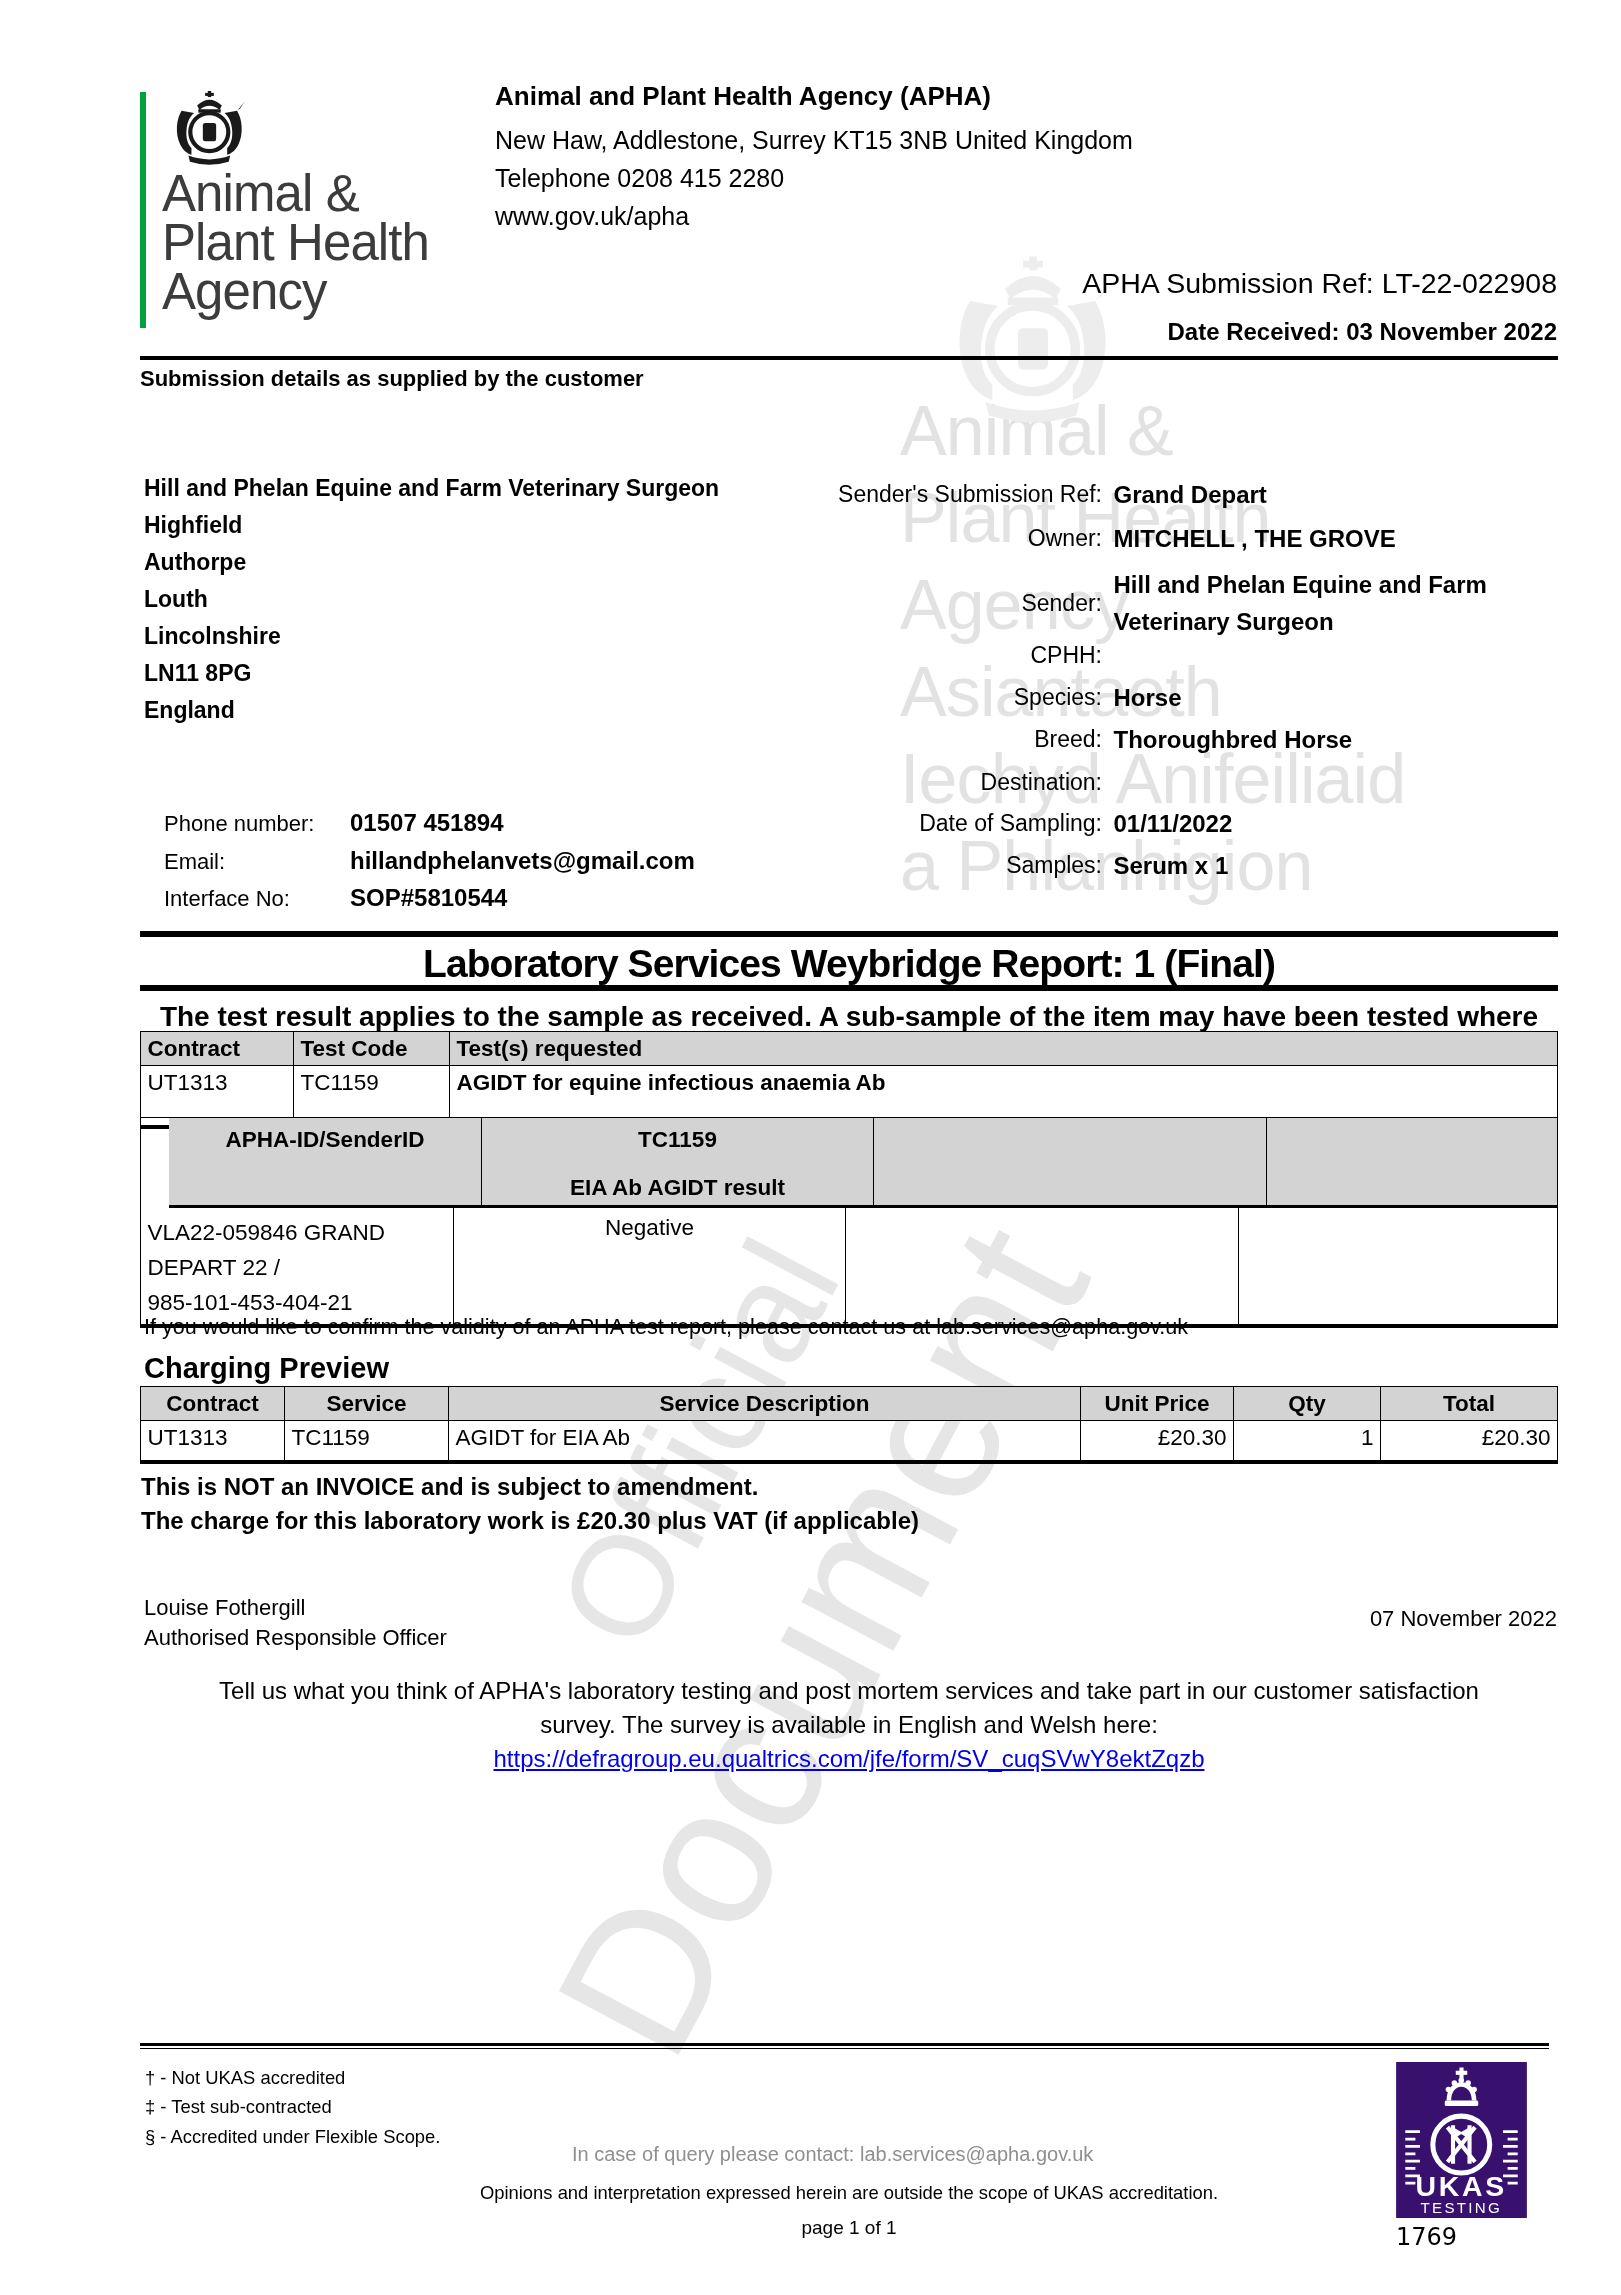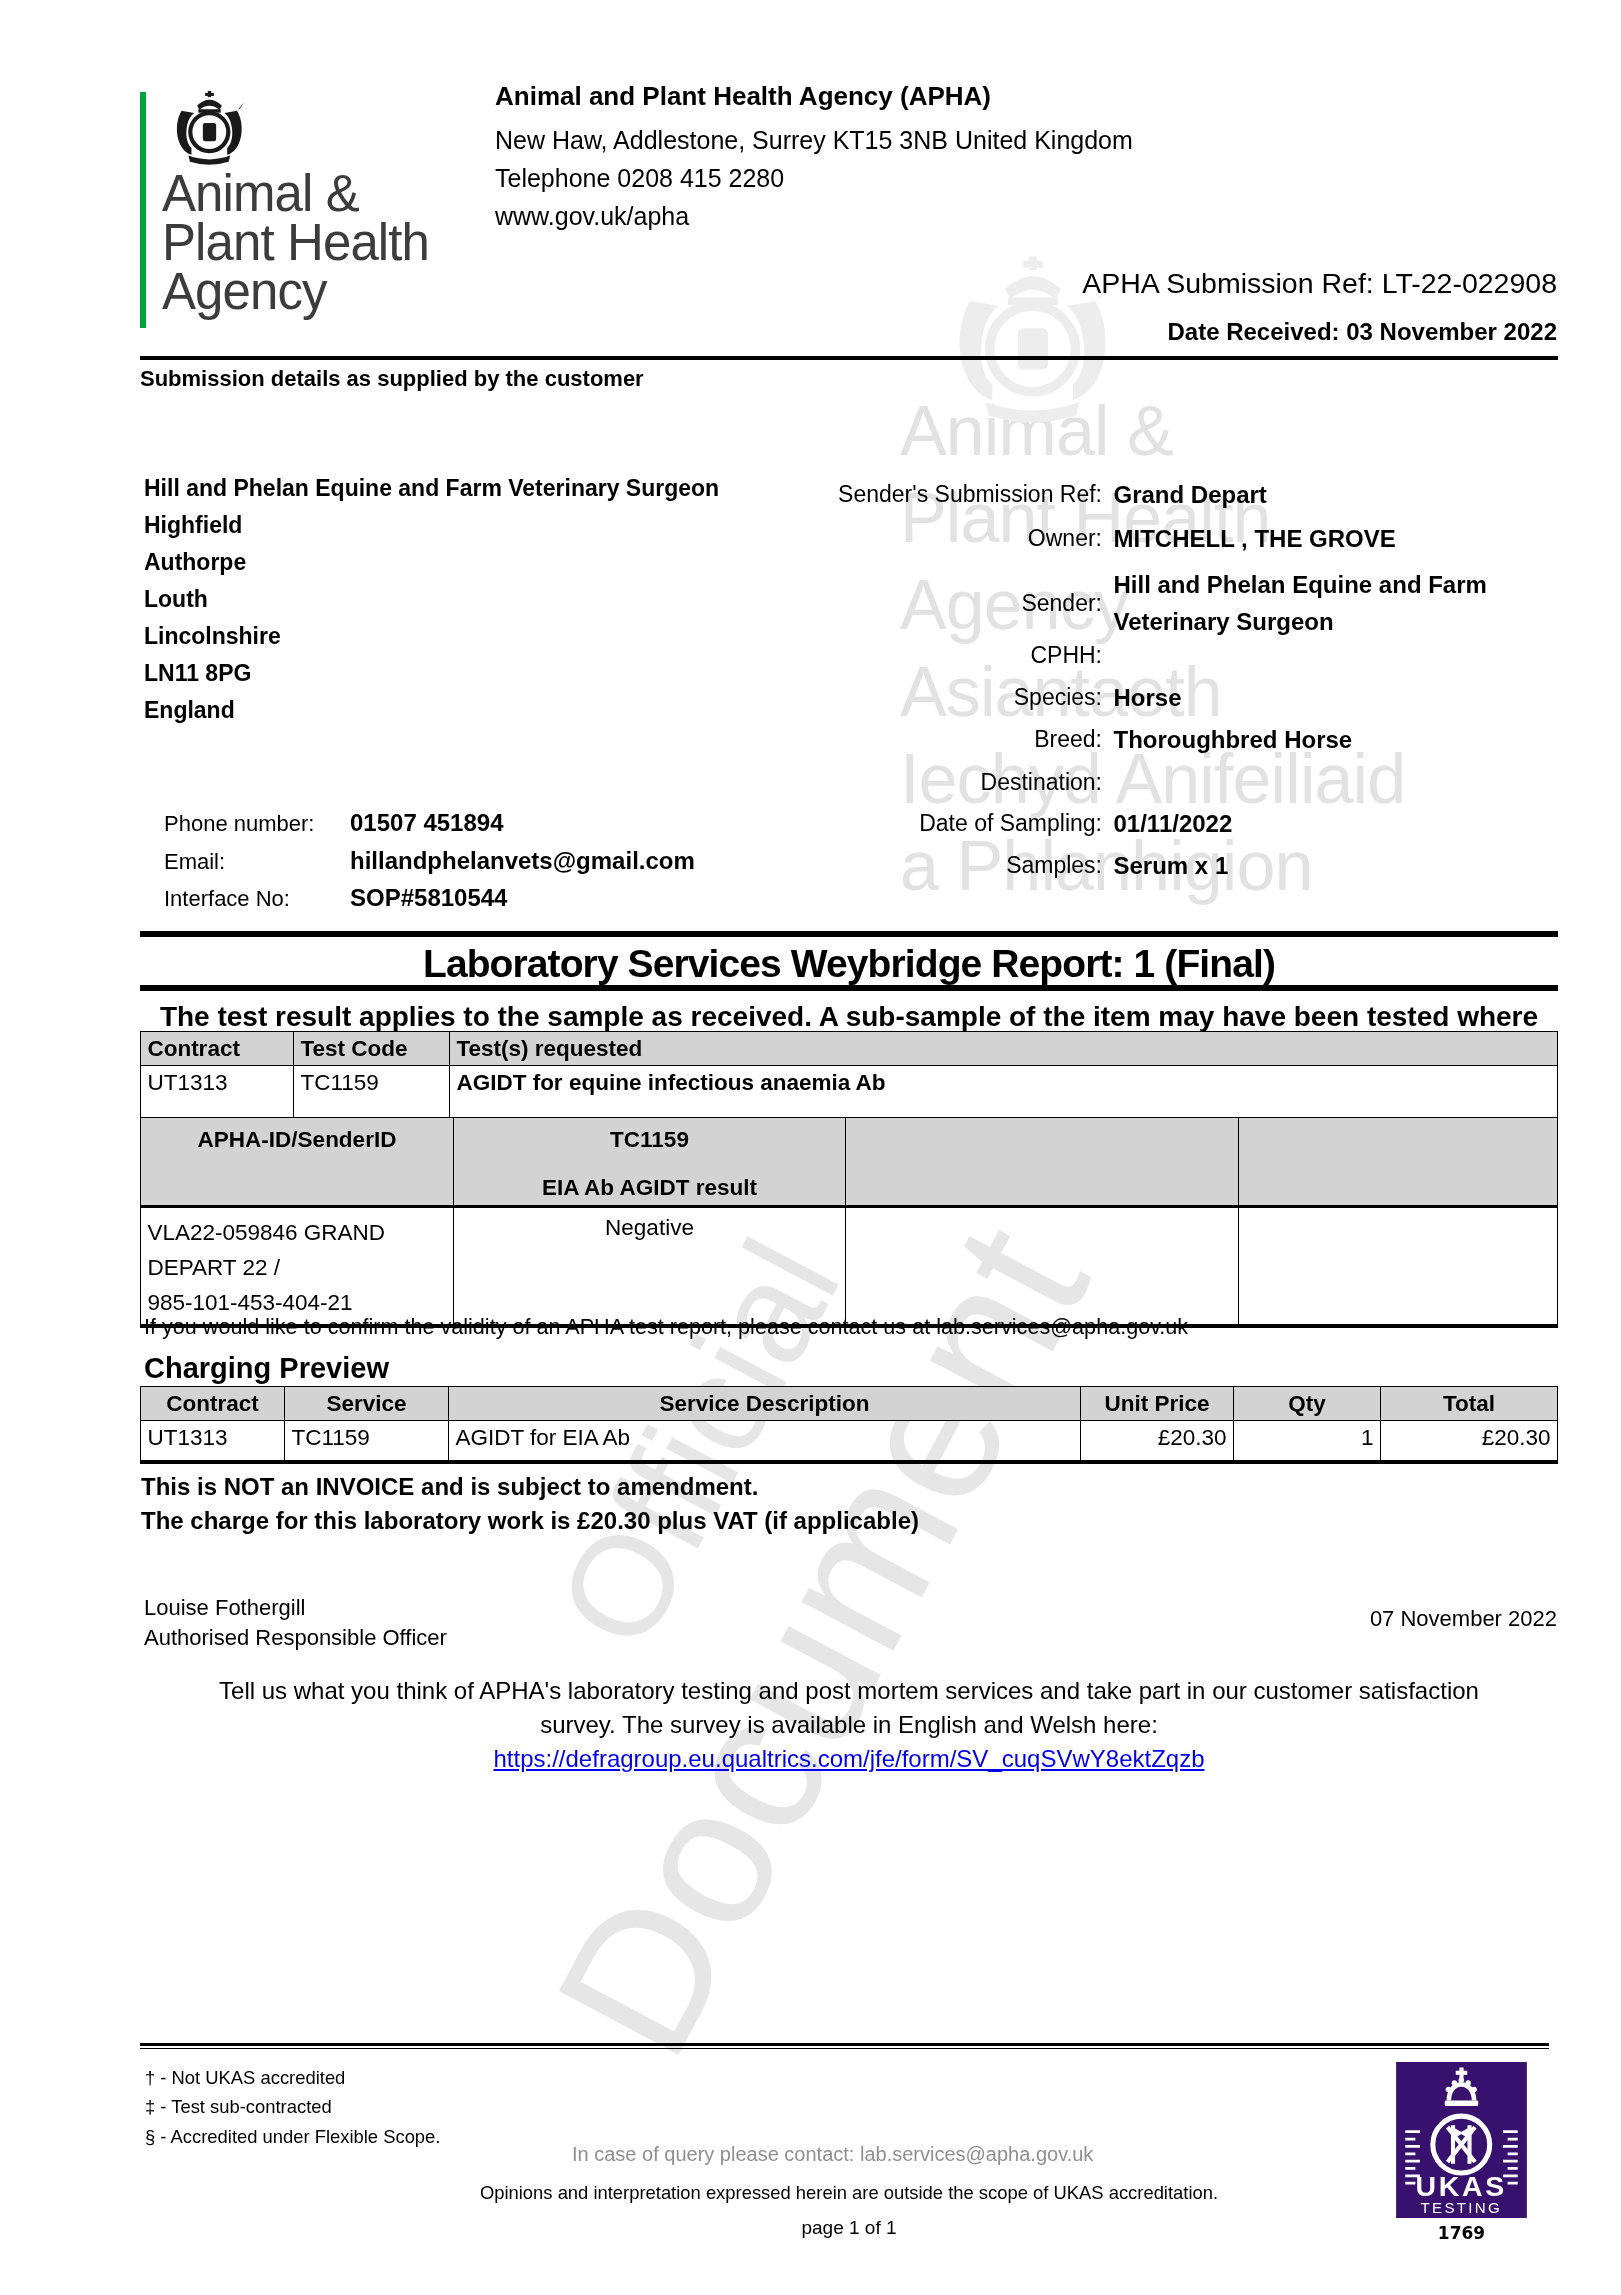--- a/index.html
+++ b/index.html
@@ -39,21 +39,21 @@
   .cell:last-child{border-right:none;}
   .ctr{text-align:center;}
   .rgt{text-align:right;}
   .note{left:141px;font-size:24px;font-weight:bold;}
   
   .center-blk{left:140px;width:1418px;text-align:center;font-size:24px;}
   .link{color:#0000ee;text-decoration:underline;}
   
   .fnotes{left:145px;font-size:18.4px;}
   .fgrey{color:#8f8f8f;font-size:20px;line-height:26px;}
-  .ukas-num{left:1396px;top:2223px;width:131px;text-align:center;font-size:17px;font-weight:bold;font-family:"DejaVu Sans",sans-serif;}
+  .ukas-num{left:1396px;top:2223px;width:131px;text-align:left;font-size:24px;font-weight:normal;font-family:"DejaVu Sans",sans-serif;}
 </style>
 </head>
 <body>
 
 <div class="page">
 
   <svg width="0" height="0" style="position:absolute" aria-hidden="true">
     <defs>
       <g id="crest">
         <rect x="103" y="0" width="9" height="16"></rect>
@@ -180,21 +180,21 @@
       <div class="cell">Test(s) requested</div>
     </div>
     <div class="trow" style="grid-template-columns:153px 156px auto;min-height:59px;">
       <div class="cell">UT1313</div>
       <div class="cell">TC1159</div>
       <div class="cell b">AGIDT for equine infectious anaemia Ab</div>
     </div>
   </div>
 
   <div class="abs tbl" style="top:1117px;z-index:2">
-    <div class="trow thead" style="grid-template-columns:313px 392px 393px auto;border-bottom:3.2px solid #000;">
+    <div class="trow thead" style="grid-template-columns:313px 392px 393px auto;border-bottom:3.2px solid #000;margin-left:28px;">
       <div class="cell ctr" style="padding-top:9.2px">APHA-ID/SenderID</div>
       <div class="cell ctr" style="padding-top:9.2px">
         <div>TC1159</div>
         <div style="margin-top:22px">EIA Ab AGIDT result</div>
       </div>
       <div class="cell"></div>
       <div class="cell"></div>
     </div>
     <div class="trow" style="grid-template-columns:313px 392px 393px auto;min-height:97px;">
       <div class="cell pre" style="line-height:35px;padding-top:7.3px">VLA22-059846 GRAND

